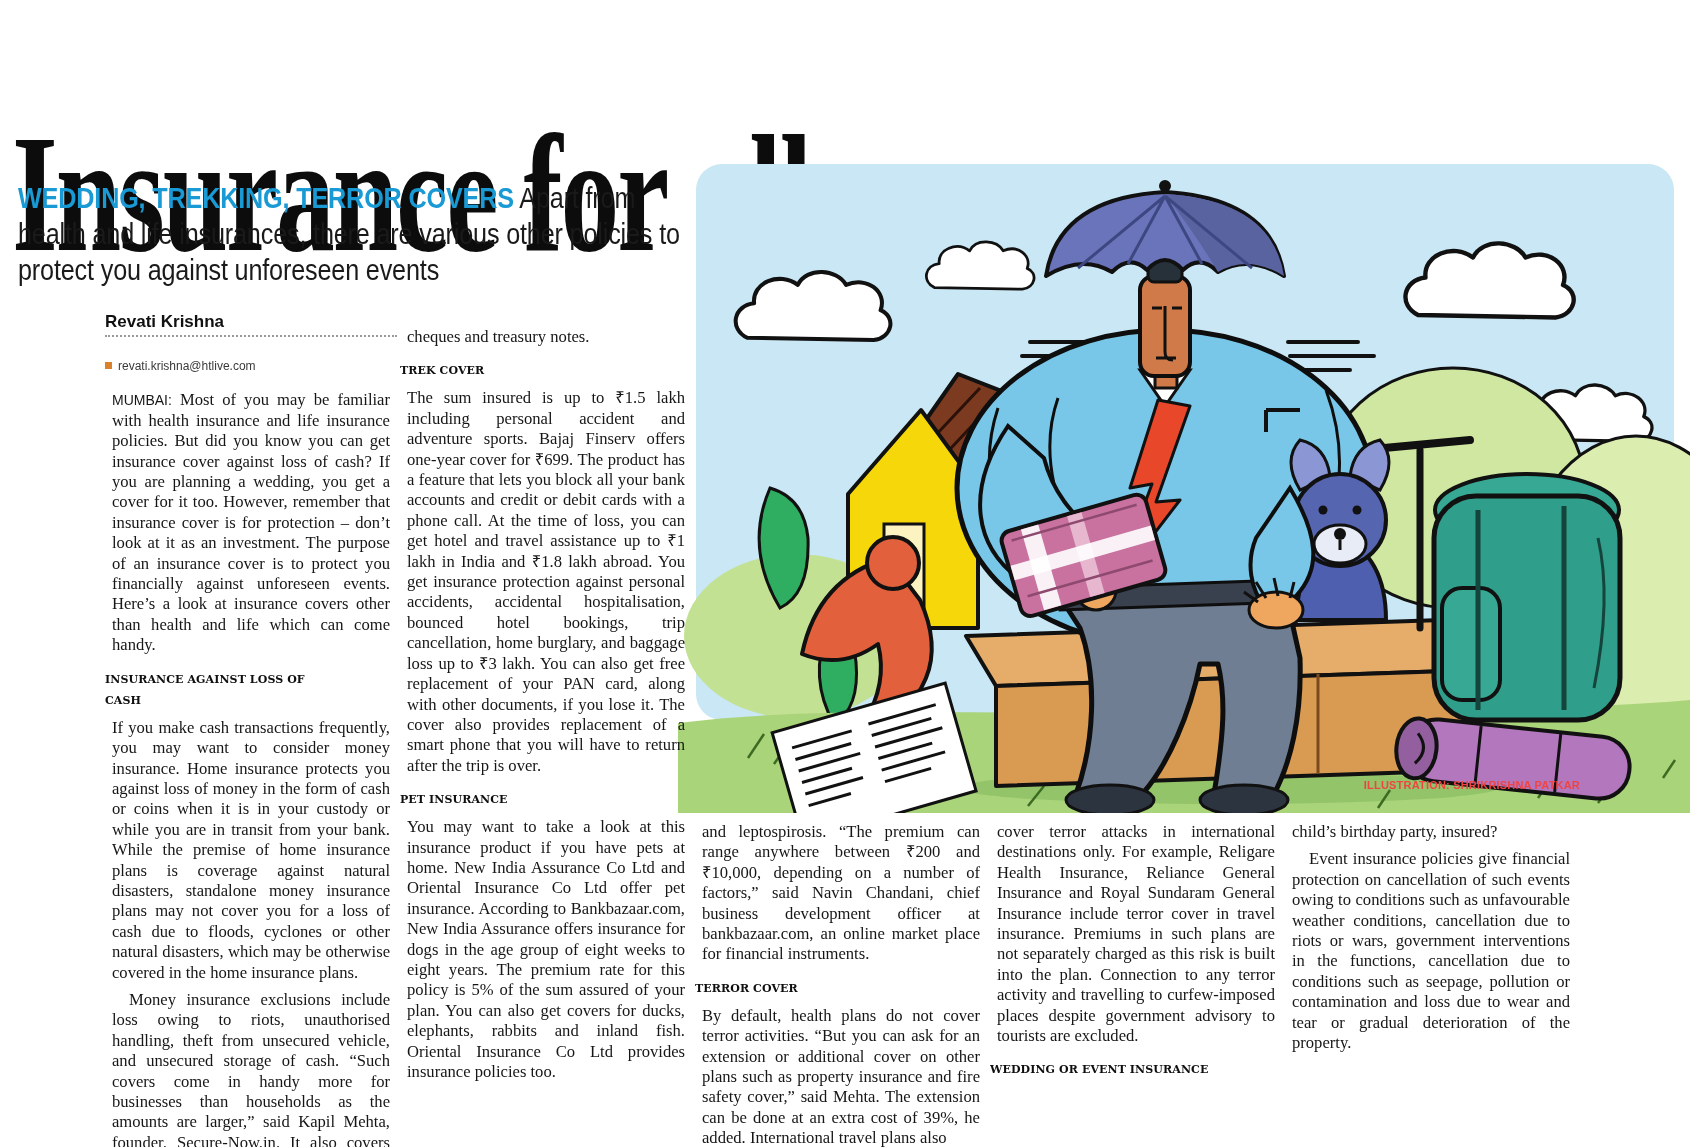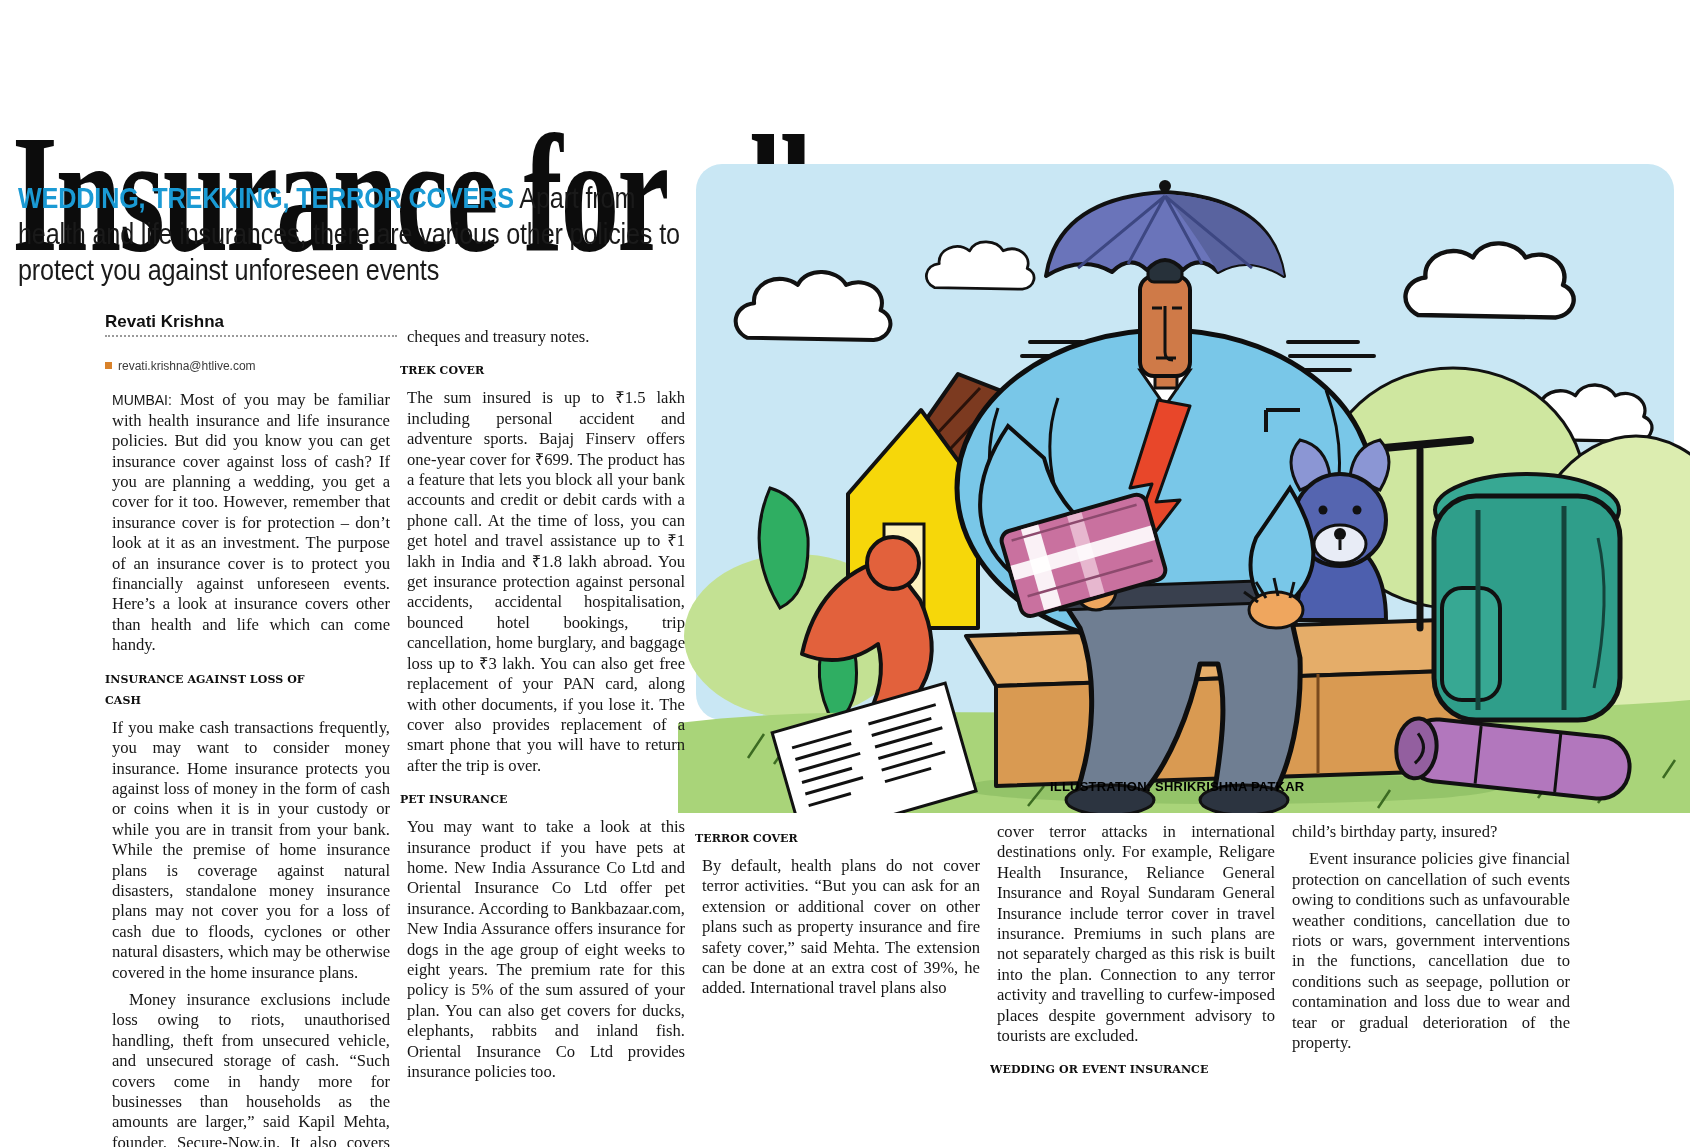--- a/index.html
+++ b/index.html
@@ -53,23 +53,23 @@
   .sec-head.narrow{ max-width:205px; }
   .sec-head.narrow2{ max-width:235px; }
   #col1{ left:105px; top:312px; height:835px; }
   #col2{ left:400px; top:312px; height:835px; padding-top:8px; }
   #col3{ left:695px;  top:815px; height:332px; }
   #col4{ left:990px;  top:815px; height:332px; }
   #col5{ left:1285px; top:815px; height:332px; }
   
   .illo{ position:absolute; left:678px; top:158px; width:1012px; height:655px; }
   .illo-credit{
-    position:absolute; left:1050px; top:779px; width:530px; 
+    position:absolute; left:1050px; top:779px; width:530px; text-align:right;
     font-family:"Liberation Sans", sans-serif; font-weight:700;
-    font-size:13px; color:#000000; letter-spacing:0.2px;
+    font-size:11px; color:#ef4444; letter-spacing:0.2px;
   }
 </style>
 </head>
 <body>
 
 <div class="page">
 
   <h1 class="headline">Insurance for all reasons</h1>
 
   <div class="kicker">
@@ -224,20 +224,21 @@
 
   <div class="col" id="col2">
     <p>cheques and treasury notes.</p>
     <h4 class="sec-head">TREK COVER</h4>
     <p>The sum insured is up to ₹1.5 lakh including personal accident and adventure sports. Bajaj Finserv offers one-year cover for ₹699. The product has a feature that lets you block all your bank accounts and credit or debit cards with a phone call. At the time of loss, you can get hotel and travel assistance up to ₹1 lakh in India and ₹1.8 lakh abroad. You get insurance protection against personal accidents, accidental hospitalisation, bounced hotel bookings, trip cancellation, home burglary, and baggage loss up to ₹3 lakh. You can also get free replacement of your PAN card, along with other documents, if you lose it. The cover also provides replacement of a smart phone that you will have to return after the trip is over.</p>
     <h4 class="sec-head">PET INSURANCE</h4>
     <p>You may want to take a look at this insurance product if you have pets at home. New India Assurance Co Ltd and Oriental Insurance Co Ltd offer pet insurance. According to Bankbazaar.com, New India Assurance offers insurance for dogs in the age group of eight weeks to eight years. The premium rate for this policy is 5% of the sum assured of your plan. You can also get covers for ducks, elephants, rabbits and inland fish. Oriental Insurance Co Ltd provides insurance policies too.</p>
   </div>
 
   <div class="col" id="col3">
+    <p>and leptospirosis. “The premium can range anywhere between ₹200 and ₹10,000, depending on a number of factors,” said Navin Chandani, chief business development officer at bankbazaar.com, an online market place for financial instruments.</p>
     <h4 class="sec-head">TERROR COVER</h4>
     <p>By default, health plans do not cover terror activities. “But you can ask for an extension or additional cover on other plans such as property insurance and fire safety cover,” said Mehta. The extension can be done at an extra cost of 39%, he added. International travel plans also</p>
   </div>
 
   <div class="col" id="col4">
     <p>cover terror attacks in international destinations only. For example, Religare Health Insurance, Reliance General Insurance and Royal Sundaram General Insurance include terror cover in travel insurance. Premiums in such plans are not separately charged as this risk is built into the plan. Connection to any terror activity and travelling to curfew-imposed places despite government advisory to tourists are excluded.</p>
     <h4 class="sec-head narrow2">WEDDING OR EVENT INSURANCE</h4>
   </div>
 
   <div class="col" id="col5">

